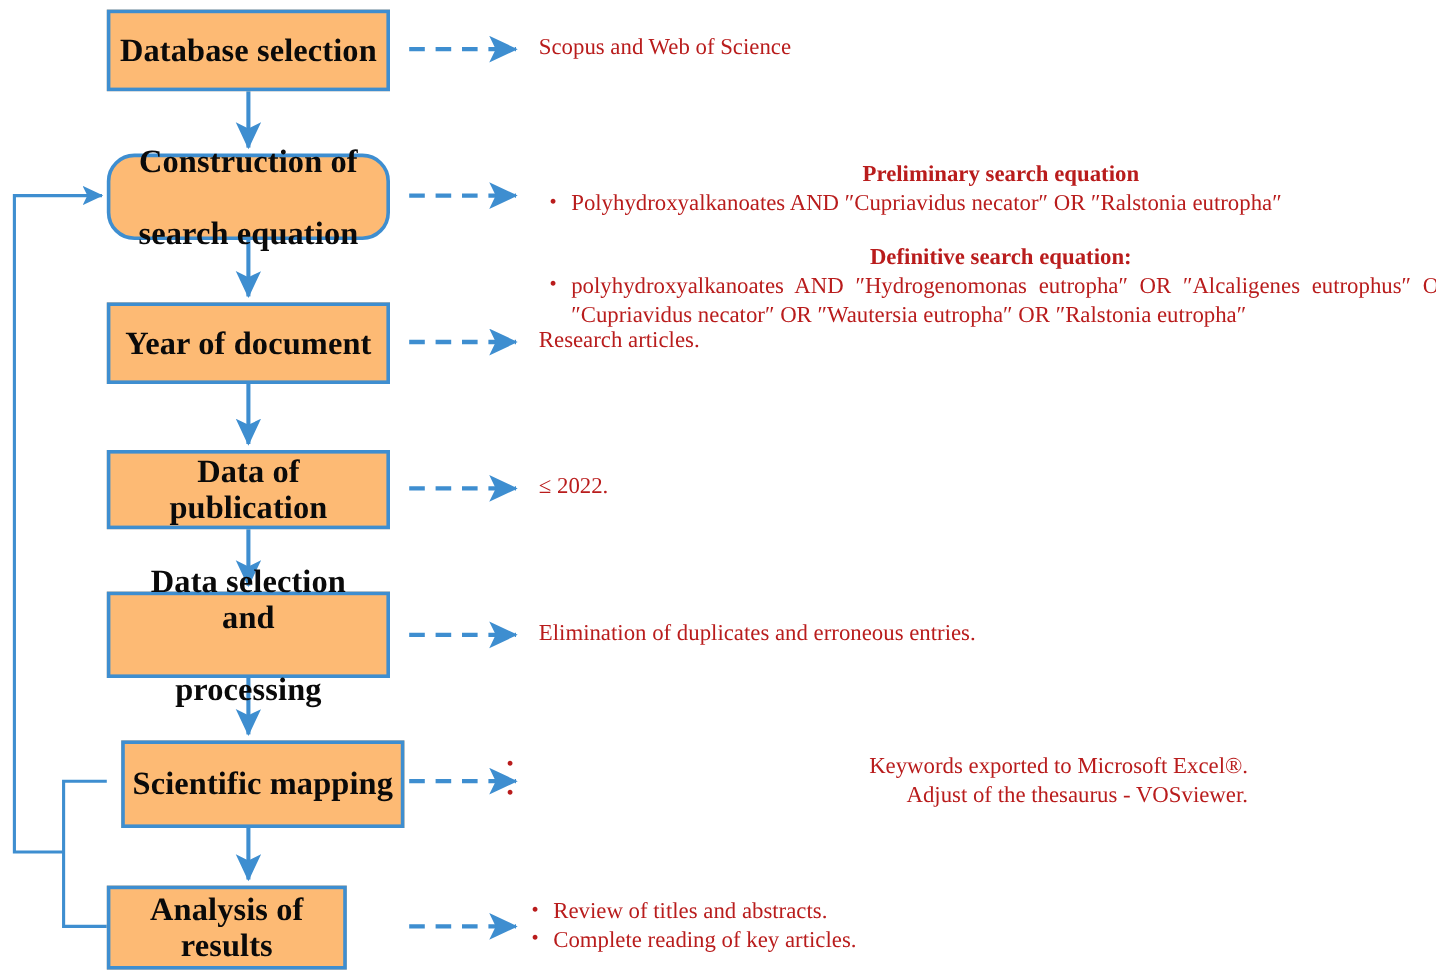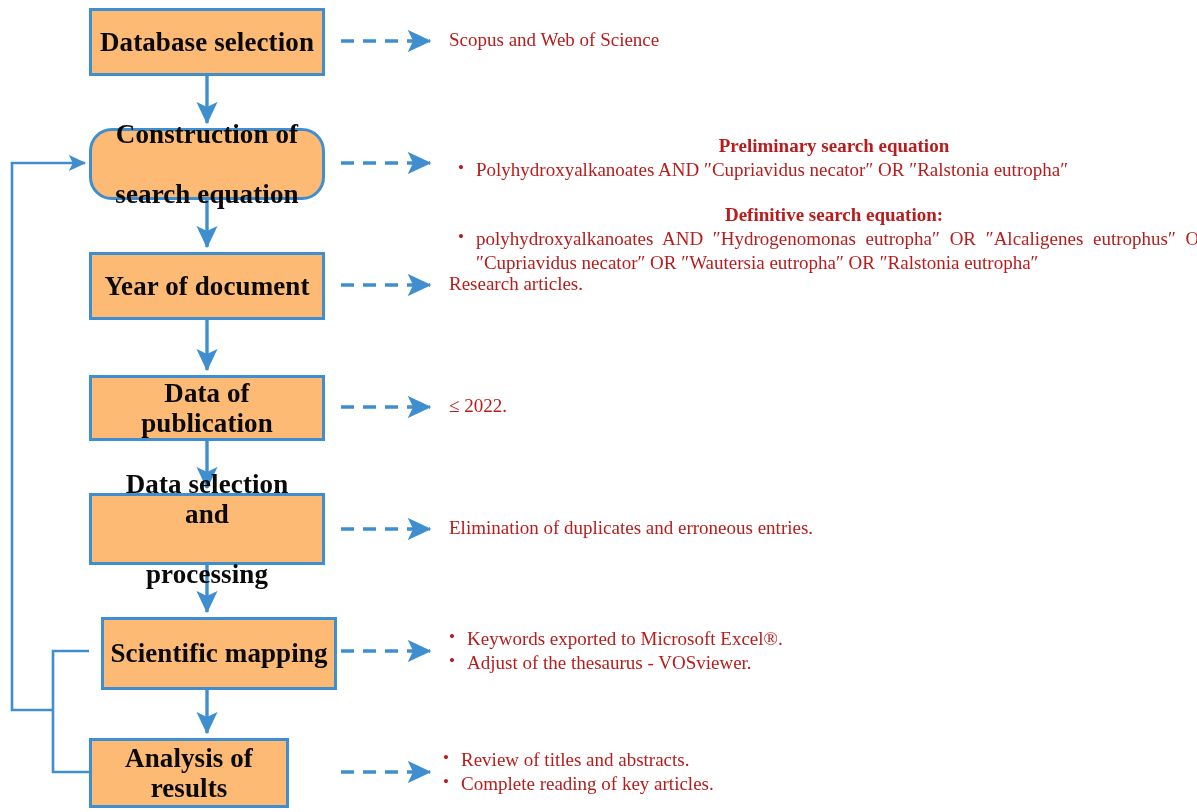--- a/index.html
+++ b/index.html
@@ -145,21 +145,21 @@
 </div>
 
 <div class="ann" style="left:449px;top:394px;width:520px;">
   <div>≤ 2022.</div>
 </div>
 
 <div class="ann" style="left:449px;top:516px;width:620px;">
   <div>Elimination of duplicates and erroneous entries.</div>
 </div>
 
-<div class="ann" style="left:447px;top:627px;width:620px;">
+<div class="ann" style="left:420px;top:627px;width:620px;text-align:right;">
   <ul class="blist">
     <li>Keywords exported to Microsoft Excel®.</li>
     <li>Adjust of the thesaurus - VOSviewer.</li>
   </ul>
 </div>
 
 <div class="ann" style="left:441px;top:748px;width:620px;">
   <ul class="blist">
     <li>Review of titles and abstracts.</li>
     <li>Complete reading of key articles.</li>

